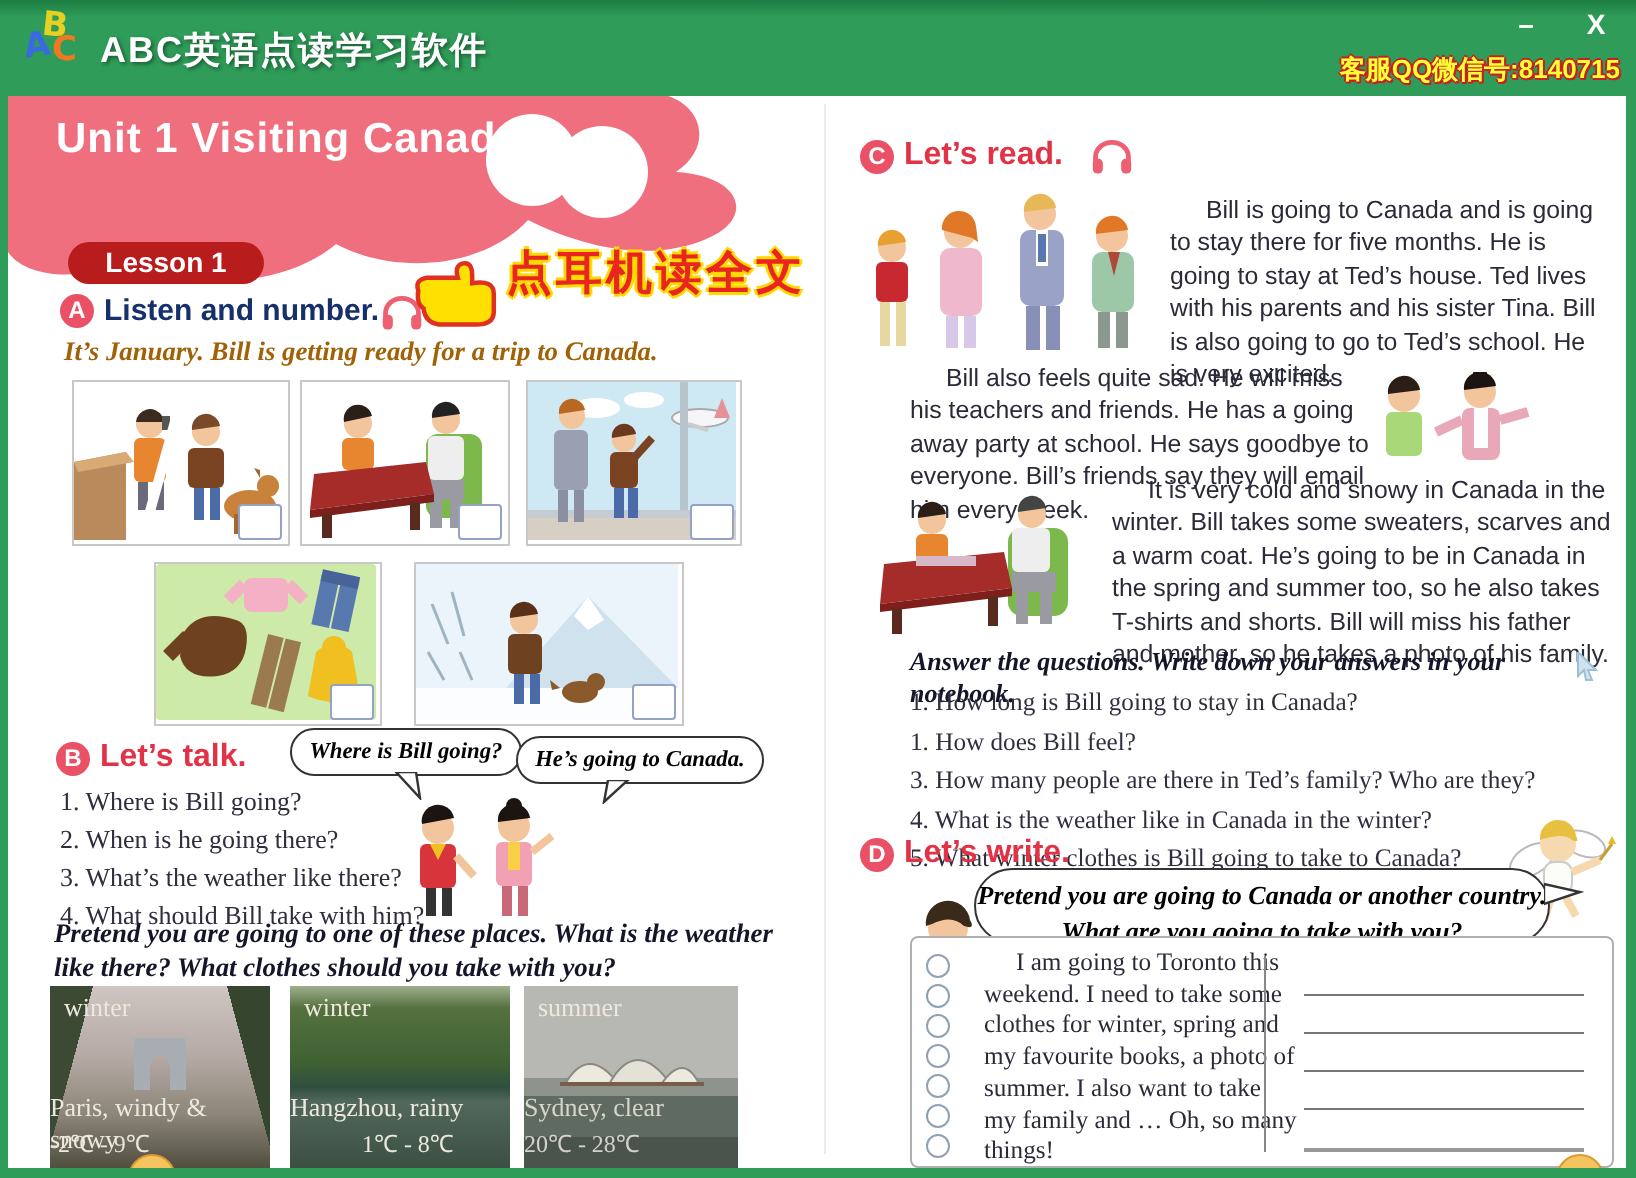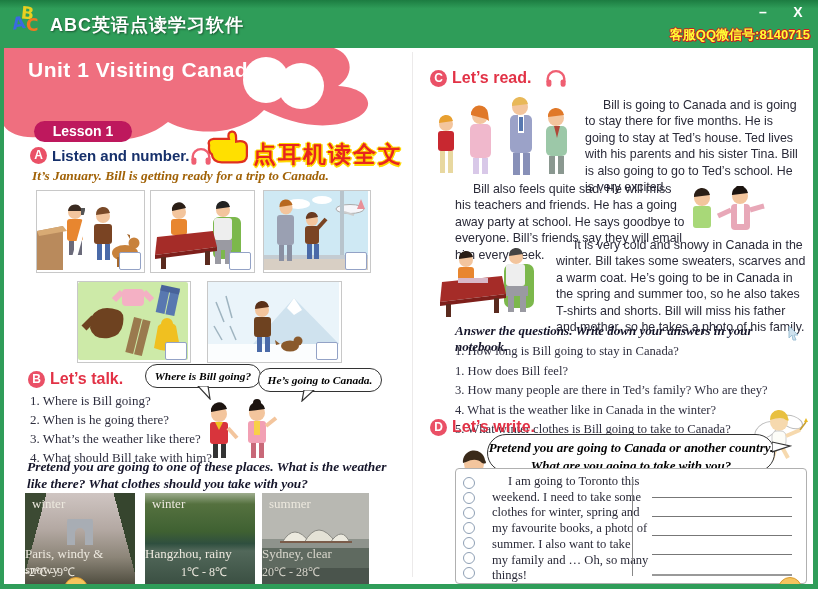--- a/index.html
+++ b/index.html
@@ -69,36 +69,36 @@
   </div>
 
   <svg class="abs" style="left:4px;top:48px;" width="400" height="96" viewBox="0 0 400 96">
     <path d="M0 0 H330 C348 6 352 26 334 38 C368 40 374 62 348 72 C318 84 284 74 260 62
              C238 86 194 90 164 74 C138 96 90 98 60 82 C34 94 8 90 0 78 Z" fill="#EF6F7F"></path>
     <circle cx="262" cy="32" r="23" fill="#fff"></circle>
     <circle cx="297" cy="38" r="23" fill="#fff"></circle>
   </svg>
   <div class="abs" style="left:28px;top:58px;color:#fff;font-size:21px;font-weight:bold;letter-spacing:.5px;">Unit 1 Visiting Canada</div>
 
-  <div class="abs" style="left:34px;top:121px;width:98px;height:21px;background:#be185d;border-radius:11px;
+  <div class="abs" style="left:34px;top:121px;width:98px;height:21px;background:#b91c1c;border-radius:11px;
        color:#fff;font-weight:bold;font-size:14px;text-align:center;line-height:21px;">Lesson 1</div>
 
   <div class="abs sec-circle" style="left:30px;top:147px;">A</div>
   <div class="abs sec-title navy" style="left:52px;top:147px;font-size:15px;">Listen and number.</div>
   <svg class="abs" style="left:190px;top:147px;" width="22" height="19" viewBox="0 0 24 20">
     <path d="M3 14 V10 a9 8 0 0 1 18 0 V14" fill="none" stroke="#EF5F72" stroke-width="2.6"></path>
     <rect x="1.5" y="11" width="5.5" height="8" rx="2.4" fill="#EF5F72"></rect>
     <rect x="17" y="11" width="5.5" height="8" rx="2.4" fill="#EF5F72"></rect>
   </svg>
 
   <svg class="abs" style="left:205px;top:129px;" width="46" height="36" viewBox="0 0 50 40">
     <path d="M4 18 Q2 12 9 11 L26 11 Q24 4 29 3 Q34 2 34 10 L34 14 Q46 12 46 20 L46 30 Q46 37 36 37
              L18 37 Q8 37 7 28 Q3 26 4 18 Z" fill="#FFE000" stroke="#E03020" stroke-width="2.5"></path>
   </svg>
-  <div class="abs" style="left:253px;top:139px;font-size:23px;font-weight:bold;color:#E8251F;letter-spacing:2px;
+  <div class="abs" style="left:253px;top:121px;font-size:23px;font-weight:bold;color:#E8251F;letter-spacing:2px;
        text-shadow:1.5px 0 #FFD900,-1.5px 0 #FFD900,0 1.5px #FFD900,0 -1.5px #FFD900,1px 1px #FFD900;">点耳机读全文</div>
 
   <div class="abs serif" style="left:32px;top:168px;font-size:13.4px;font-weight:bold;font-style:italic;color:#a16207;">It’s January. Bill is getting ready for a trip to Canada.</div>
 
   <div class="abs panel" style="left:36px;top:190px;width:107px;height:81px;">
     <svg width="105" height="79" viewBox="0 0 105 79">
       <polygon points="0,40 26,35 26,79 0,79" fill="#b98a5c"></polygon>
       <polygon points="0,40 26,35 30,40 2,45" fill="#d8aa74"></polygon>
       <circle cx="38" cy="21" r="7" fill="#f3c59d"></circle>
       <path d="M31 20 a7 7 0 0 1 13 -3 l0 3 z" fill="#3a2a20"></path>

